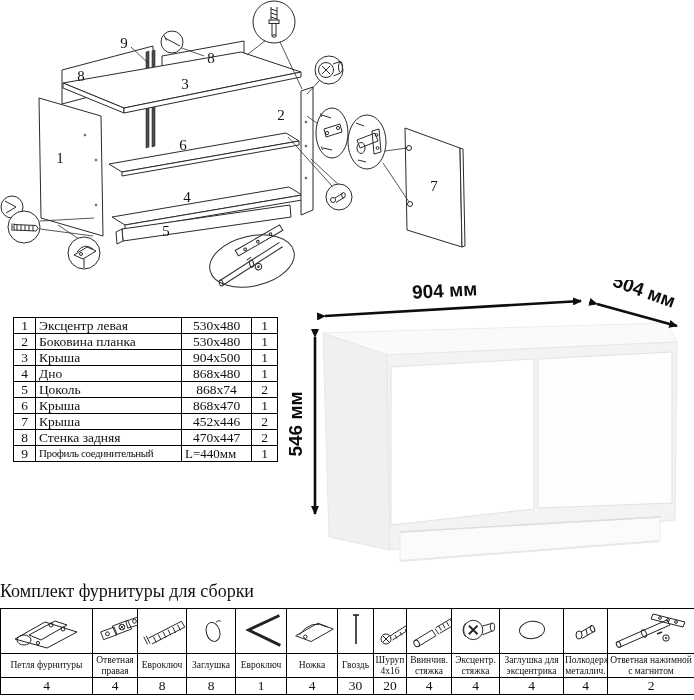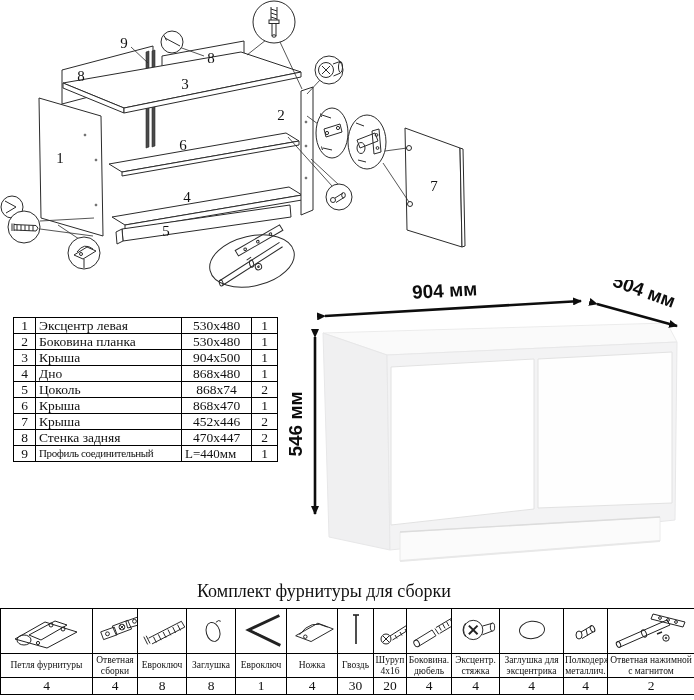--- a/index.html
+++ b/index.html
@@ -23,21 +23,21 @@
   .parts-table td{border:1px solid #000;height:15px;padding:0 3px;white-space:nowrap;}
   .parts-table td.c{text-align:center;padding:0 2px;}
   .parts-table tr.small td.nm{font-size:11px;letter-spacing:-.4px;}
   .parts-table tr.small td.sz{font-size:13px;margin-left:27px;}
 
   .dims{position:absolute;left:285px;top:280px;}
   .dim-label{font-family:"Liberation Sans", sans-serif;font-weight:bold;font-size:19px;fill:#0d0d0d;text-anchor:middle;}
   .arrow{stroke:#0d0d0d;stroke-width:2.6;fill:none;}
 
   .hw-title{
-    position:absolute;top:581px;left:0;width:648px;text-align:center;
+    position:absolute;top:581px;left:0;width:648px;
     font-size:18px;color:#111;
   }
   .hw-table{
     position:absolute;left:0;top:608px;width:694px;table-layout:fixed;
     border-collapse:collapse;
   }
   .hw-table td{border:1px solid #000;overflow:hidden;}
   .hw-table .icon-row td{height:42px;text-align:center;vertical-align:middle;padding:0;}
   .hw-table .label-row td{height:23px;font-size:9.5px;line-height:1.08;text-align:center;vertical-align:middle;padding:0 1px;}
   .hw-table .qty-row td{height:14px;font-size:13.5px;text-align:center;padding:0;}
@@ -419,28 +419,28 @@
             <circle cx="57" cy="11" r="1.4"></circle>
             <circle cx="65" cy="13" r="1.4"></circle>
         <path stroke-width="1.5" d="M46,25 L51,23"></path>
         <circle cx="55" cy="29" r="3.2"></circle>
             <circle cx="55" cy="29" r="0.8"></circle>
       </svg>
     </td>
   </tr>
   <tr class="label-row">
     <td>Петля фурнитуры</td>
-    <td>Ответная сборки</td>
+    <td>Ответная правая</td>
     <td>Евроключ</td>
     <td>Заглушка</td>
     <td>Евроключ</td>
     <td>Ножка</td>
     <td>Гвоздь</td>
     <td>Шуруп 4x16</td>
-    <td>Боковина. дюбель</td>
+    <td>Ввинчив. стяжка</td>
     <td>Эксцентр. стяжка</td>
     <td>Заглушка для эксцентрика</td>
     <td>Полкодерж. металлич.</td>
     <td>Ответная нажимной с магнитом</td>
   </tr>
   <tr class="qty-row">
     <td>4</td>
     <td>4</td>
     <td>8</td>
     <td>8</td>

